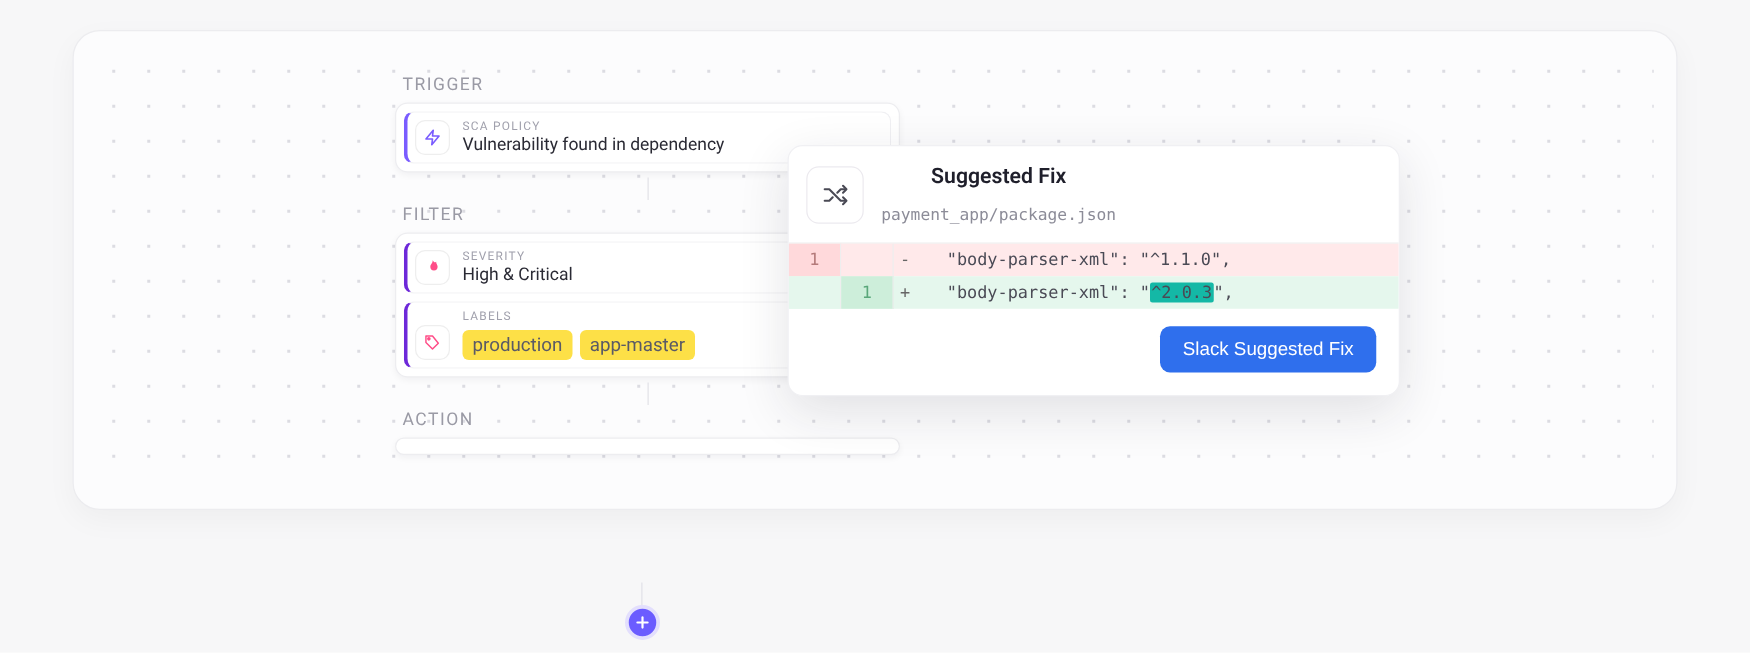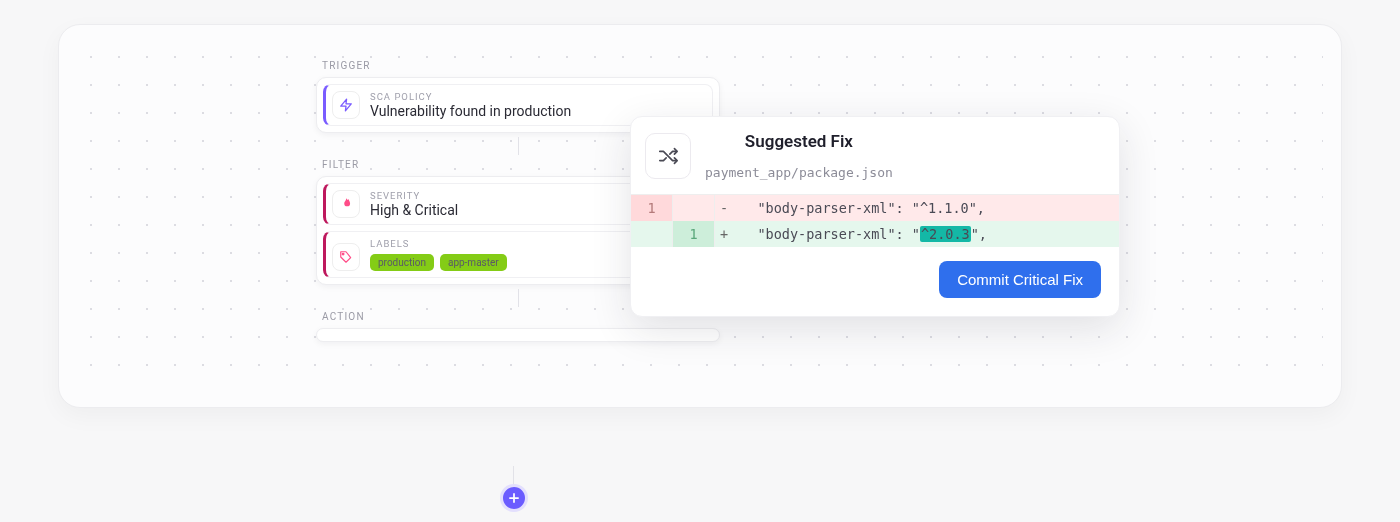--- a/index.html
+++ b/index.html
@@ -30,21 +30,21 @@
     background-size: 28px 28px;
     background-position: 0 0;
   }
   .pipeline {
     position: absolute;
     left: 316px;
     top: 60px;
     width: 404px;
   }
   .section-label {
-    font-size: 10px;
+    font-size: 14px;
     letter-spacing: 1.2px;
     color: #9a9aa5;
     margin: 0 0 6px 6px;
     text-transform: uppercase;
   }
   .card {
     background: #fff;
     border: 1px solid #ededf0;
     border-radius: 10px;
     box-shadow: 0 2px 6px rgba(20,20,30,0.05);
@@ -53,21 +53,21 @@
   .row {
     display: flex;
     align-items: flex-end;
     border: 1px solid #f0f0f3;
     border-radius: 8px;
     padding: 6px 10px 6px 6px;
     background: #fff;
   }
   .row + .row { margin-top: 6px; }
   .accent-purple { border-left: 3px solid #7a5cff; }
-  .accent-pink   { border-left: 3px solid #be185d; }
+  .accent-pink   { border-left: 3px solid #6d28d9; }
   .icon-badge {
     width: 28px; height: 28px;
     border-radius: 8px;
     border: 1px solid #eee;
     display: flex; align-items: center; justify-content: center;
     flex: 0 0 28px;
     margin-right: 10px;
     background: #fff;
   }
   .row-body { display: flex; flex-direction: column; }
@@ -79,23 +79,23 @@
     margin-bottom: 1px;
   }
   .row-text {
     font-size: 14px;
     color: #2a2a34;
   }
   .chips {
     display: flex; gap: 6px; margin-top: 4px;
   }
   .chip {
-    background: #84cc16;
+    background: #fde047;
     color: #5a5a66;
-    font-size: 10px;
+    font-size: 15px;
     padding: 3px 8px;
     border-radius: 5px;
   }
   .connector {
     width: 1px; height: 18px; background: #e2e2e8;
     margin: 4px auto;
   }
   .add-fab {
     position: absolute;
     left: 500px;
@@ -216,21 +216,21 @@
   <div class="section-label">TRIGGER</div>
   <div class="card">
     <div class="row accent-purple">
       <div class="icon-badge">
         <svg width="14" height="14" viewBox="0 0 24 24" fill="none" stroke="#7a5cff" stroke-width="2.2" stroke-linecap="round" stroke-linejoin="round">
             <polygon points="13 2 3 14 12 14 11 22 21 10 12 10 13 2"></polygon>
           </svg>
       </div>
       <div class="row-body">
         <span class="row-kicker">SCA POLICY</span>
-        <span class="row-text">Vulnerability found in production</span>
+        <span class="row-text">Vulnerability found in dependency</span>
       </div>
     </div>
   </div>
 
   <div class="connector"></div>
 
   <div class="section-label">FILTER</div>
   <div class="card">
     <div class="row accent-pink">
       <div class="icon-badge">
@@ -300,15 +300,15 @@
       <span class="code">   "body-parser-xml": "^1.1.0",</span>
     </div>
     <div class="diff-row diff-add">
       <span class="ln"></span>
       <span class="ln2">1</span>
       <span class="sign">+</span>
       <span class="code"><span>   "body-parser-xml": "</span><span class="hl">^2.0.3</span><span>",</span></span>
     </div>
   </div>
   <div class="popup-footer">
-    <button class="btn-primary">Commit Critical Fix</button>
+    <button class="btn-primary">Slack Suggested Fix</button>
   </div>
 </div>
 
 </body></html>

